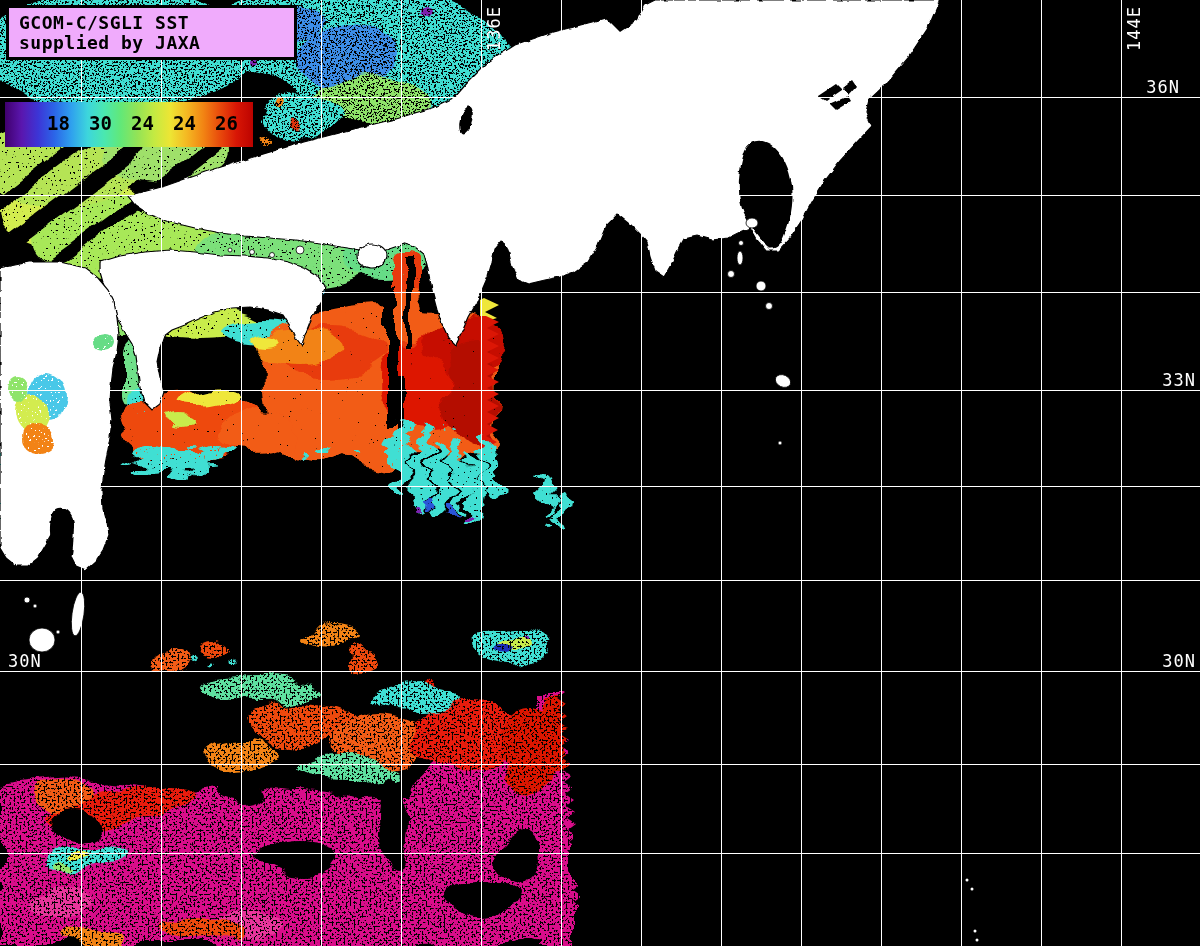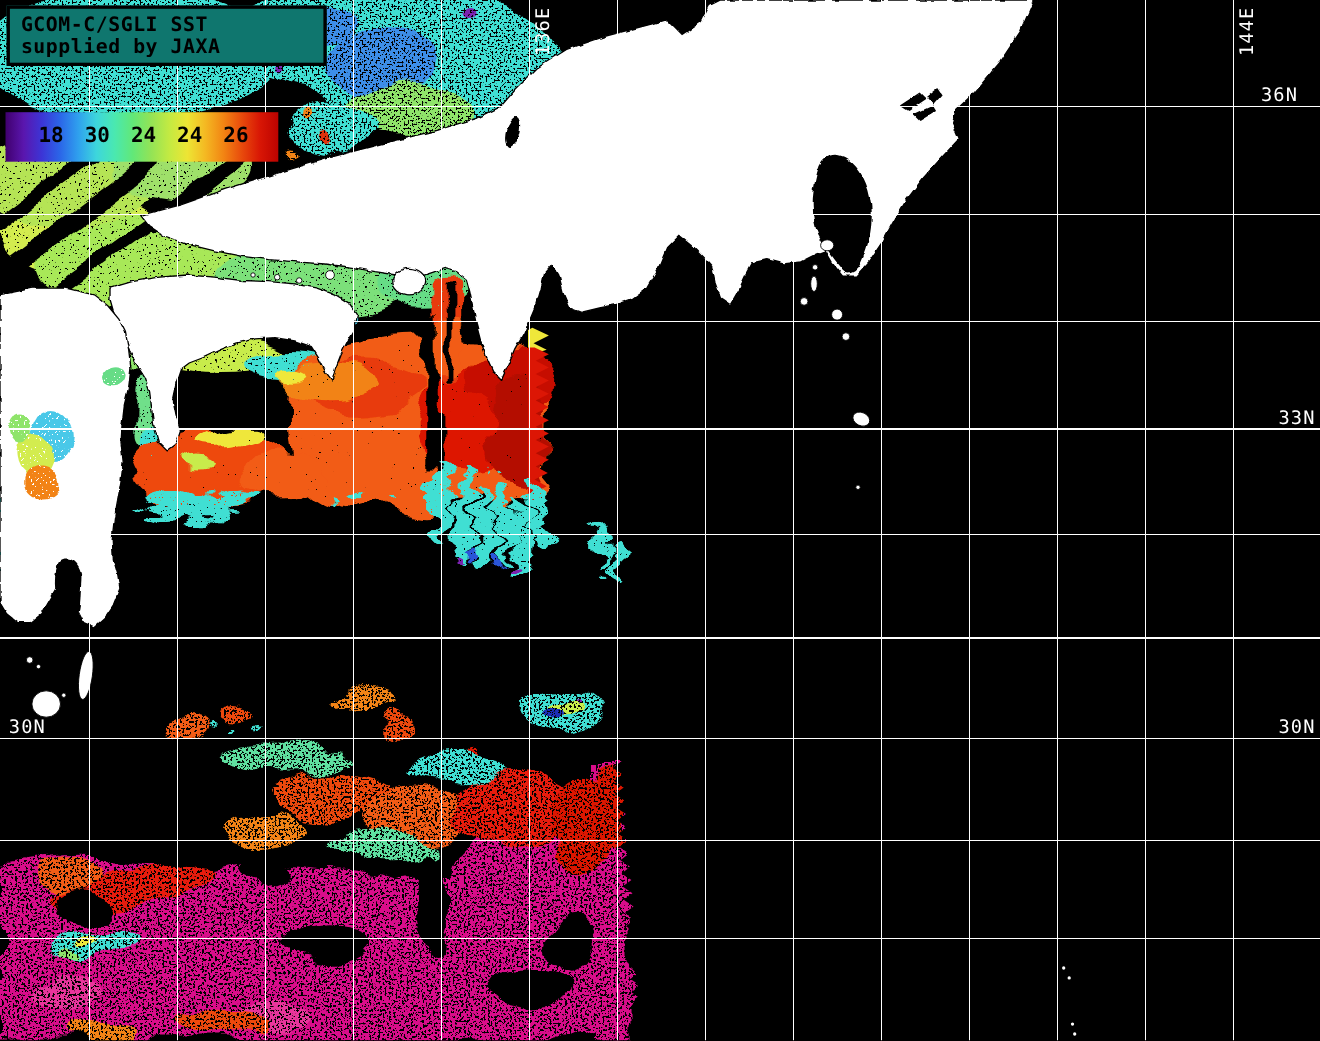--- a/index.html
+++ b/index.html
@@ -1,26 +1,26 @@
 <!DOCTYPE html>
 <html><head>
 <meta charset="utf-8">
 <style>
   html,body{margin:0;padding:0;background:#000;}
   #stage{position:relative;width:1200px;height:946px;background:#000;overflow:hidden;
          font-family:"DejaVu Sans Mono","Liberation Mono",monospace;}
   #map-svg{position:absolute;left:0;top:0;z-index:1;}
   .geo{position:absolute;color:#fff;font-size:17px;font-weight:normal;letter-spacing:1px;z-index:3;white-space:nowrap;}
   .geo.vert{transform:rotate(-90deg);transform-origin:0 0;}
-  #titlebox{position:absolute;left:6px;top:5px;width:267px;background:#0f766e;border:3px solid #000;
+  #titlebox{position:absolute;left:6px;top:5px;width:267px;background:#f0abfc;border:3px solid #000;
             padding:5px 8px 4px 10px;color:#000;font-weight:bold;font-size:18px;line-height:20px;z-index:4;
             letter-spacing:0.5px;white-space:nowrap;}
   #colorbar{position:absolute;left:5px;top:102px;width:248px;height:45px;z-index:4;}
   #colorbar-grad{position:absolute;left:0;top:0;width:100%;height:100%;}
-  #colorbar .tick{position:absolute;top:10px;font-size:19px;font-weight:bold;color:#000;z-index:5;}
+  #colorbar .tick{position:absolute;top:10px;font-size:19px;font-weight:bold;color:#000;z-index:5;margin-left:12px;}
   .t0{left:30px}.t1{left:72px}.t2{left:114px}.t3{left:156px}.t4{left:198px}
 </style>
 </head>
 <body>
 
 <div id="stage">
 
 <svg id="map-svg" width="1200" height="946" viewBox="0 0 1200 946">
   <defs>
     <filter id="fA" x="-15%" y="-15%" width="130%" height="130%">

